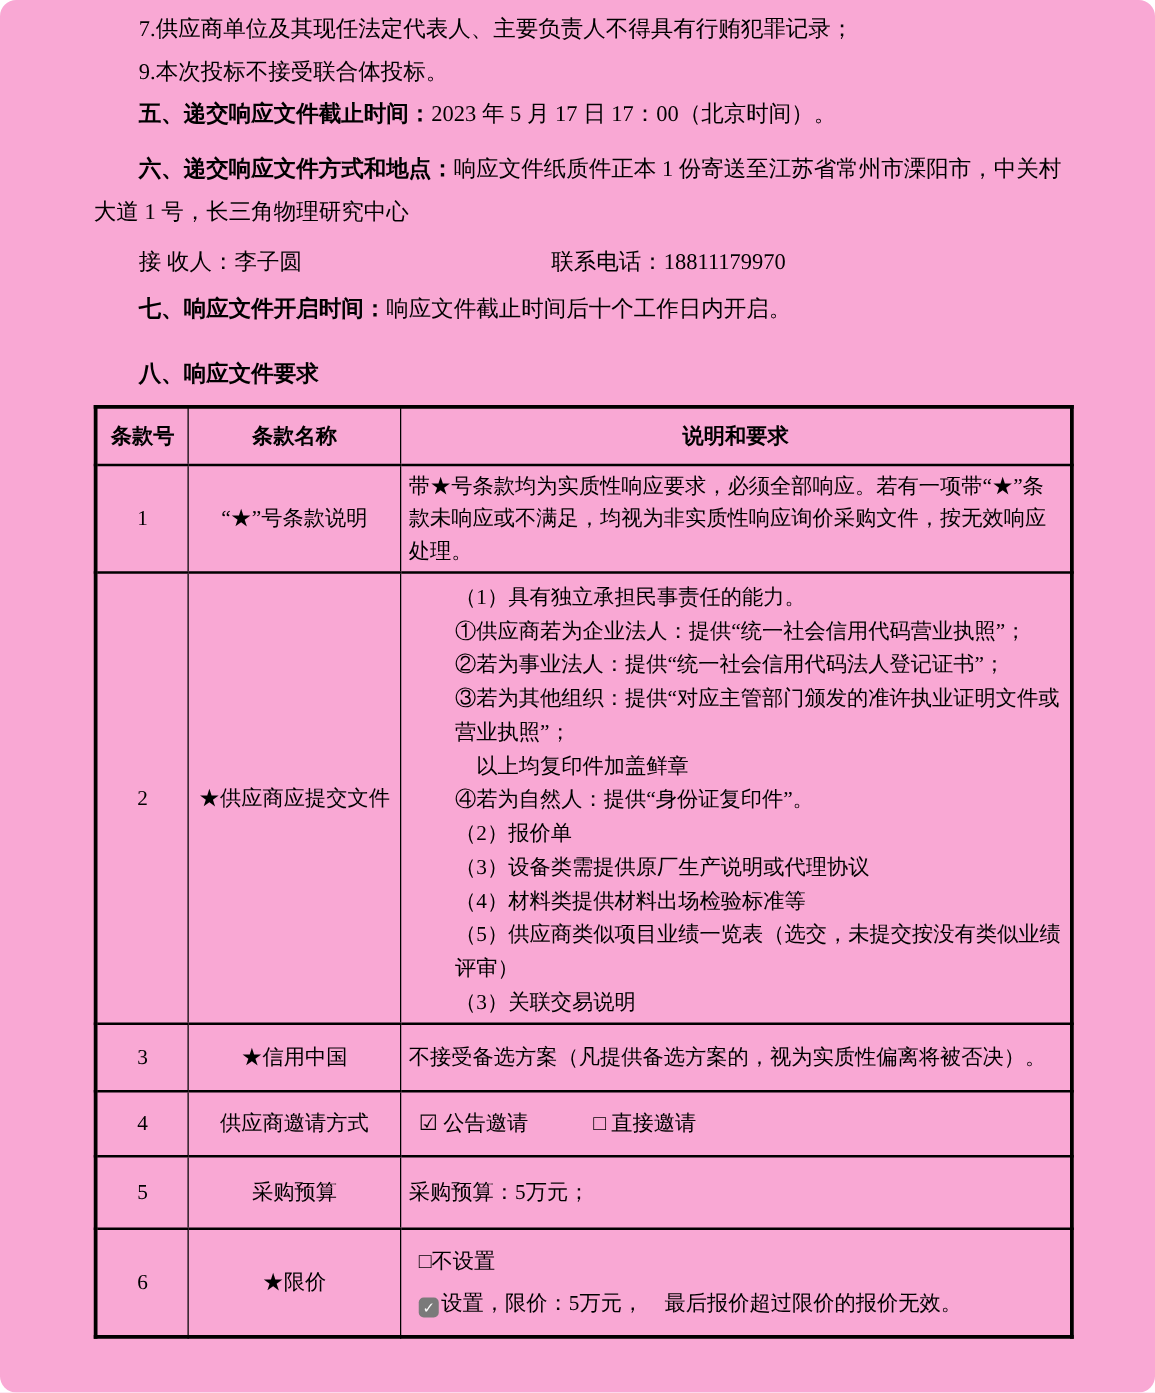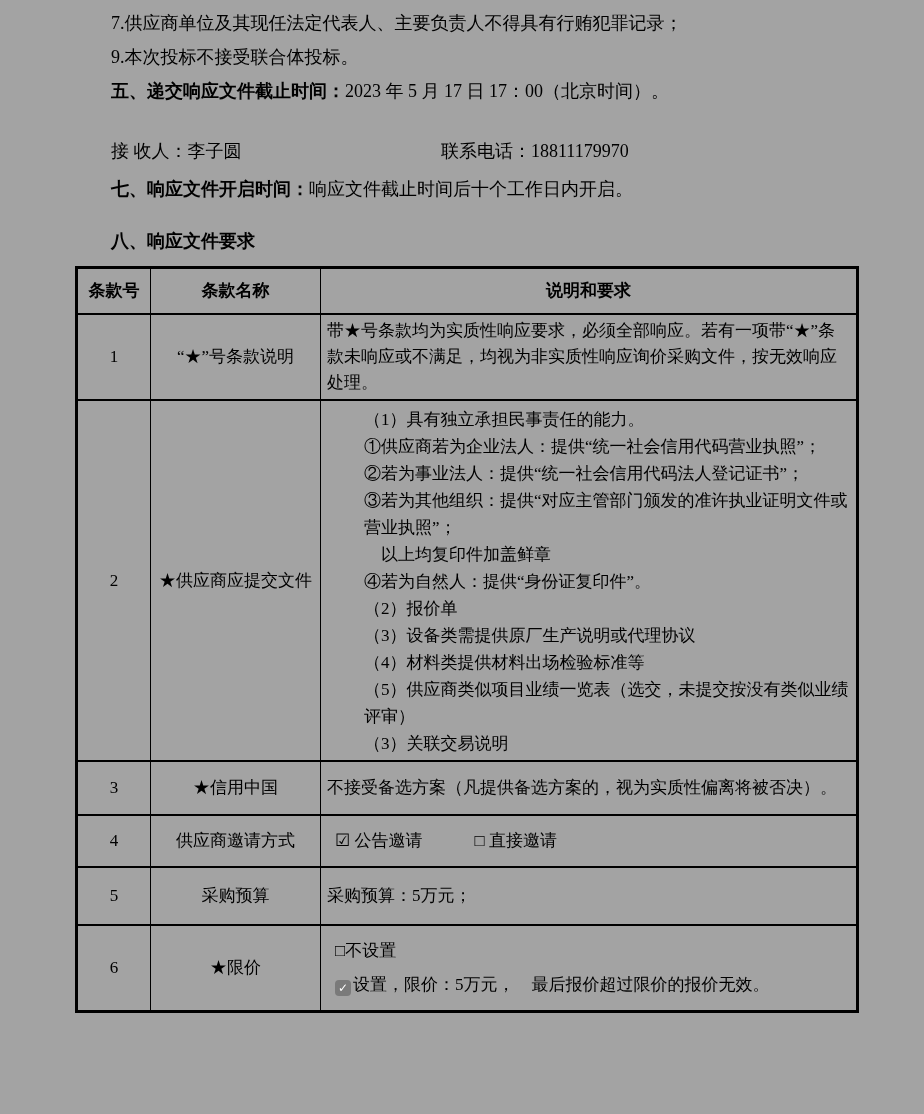--- a/index.html
+++ b/index.html
@@ -1,31 +1,32 @@
 <!DOCTYPE html>
 <html><head>
 <meta charset="utf-8">
 <style>
   html,body{margin:0;padding:0;background:#fff;}
   .page{
     position:relative;
     width:924px;height:1114px;
     box-sizing:border-box;
     padding:6px 70px 0 75px;
-    background:#a3a3a3;color:#000;
+    background:#f9a8d4;color:#000;
     font-family:"Liberation Serif","DejaVu Serif",serif;
     font-size:18px;line-height:34px;
     overflow:hidden;
+    border-radius:13px;
   }
   .p{margin:0;}
   .indent{text-indent:2em;}
   .bold{font-weight:bold;}
   #s6{margin-top:10px;}
   .contact{margin-top:6px;padding-left:36px;}
-  .contact-left{display:inline-block;width:330px;margin-top:20px;}
+  .contact-left{display:inline-block;width:330px;}
   #s7{margin-top:4px;}
   #s8{margin-top:18px;}
 
   table.req{
     margin-top:8px;
     width:784px;
     border-collapse:collapse;
     table-layout:fixed;
     border:3px solid #000;
     font-size:17px;
@@ -75,20 +76,23 @@
 
   <p class="p indent">7.供应商单位及其现任法定代表人、主要负责人不得具有行贿犯罪记录；</p>
 
 
   <p class="p indent">9.本次投标不接受联合体投标。</p>
 
   <p class="p indent" id="s5">
     <span class="bold">五、递交响应文件截止时间：</span><span>2023 年 5 月 17 日 17：00（北京时间）。</span>
   </p>
 
+  <p class="p indent" id="s6">
+    <span class="bold">六、递交响应文件方式和地点：</span><span>响应文件纸质件正本 1 份寄送至江苏省常州市溧阳市，中关村大道 1 号，长三角物理研究中心</span>
+  </p>
 
   <p class="p contact">
     <span class="contact-left">接 收人：李子圆</span><span>联系电话：18811179970</span>
   </p>
 
   <p class="p indent" id="s7">
     <span class="bold">七、响应文件开启时间：</span><span>响应文件截止时间后十个工作日内开启。</span>
   </p>
 
   <p class="p indent bold" id="s8">八、响应文件要求</p>

